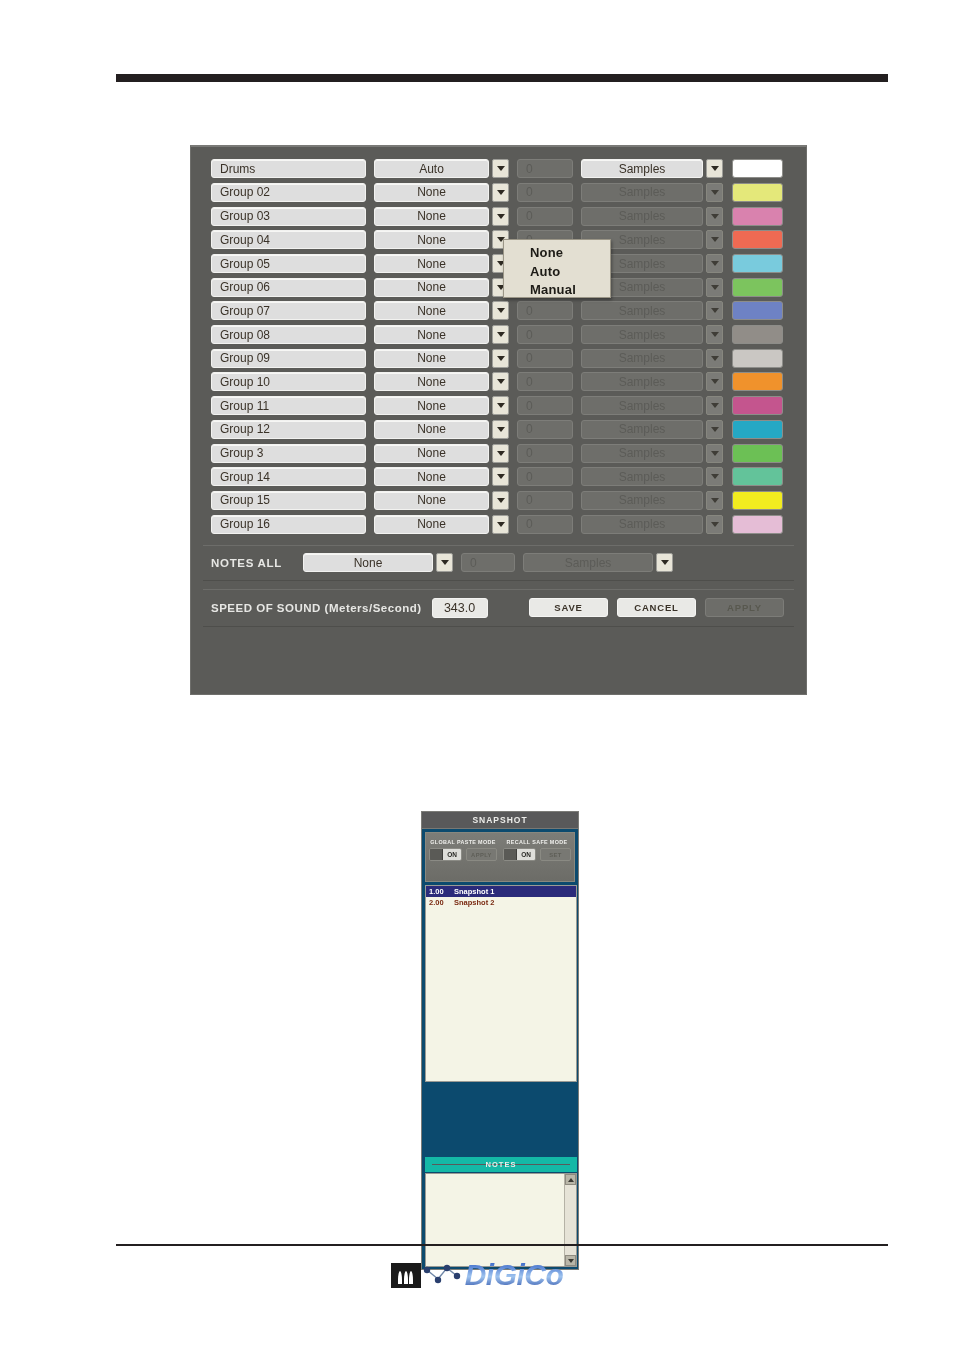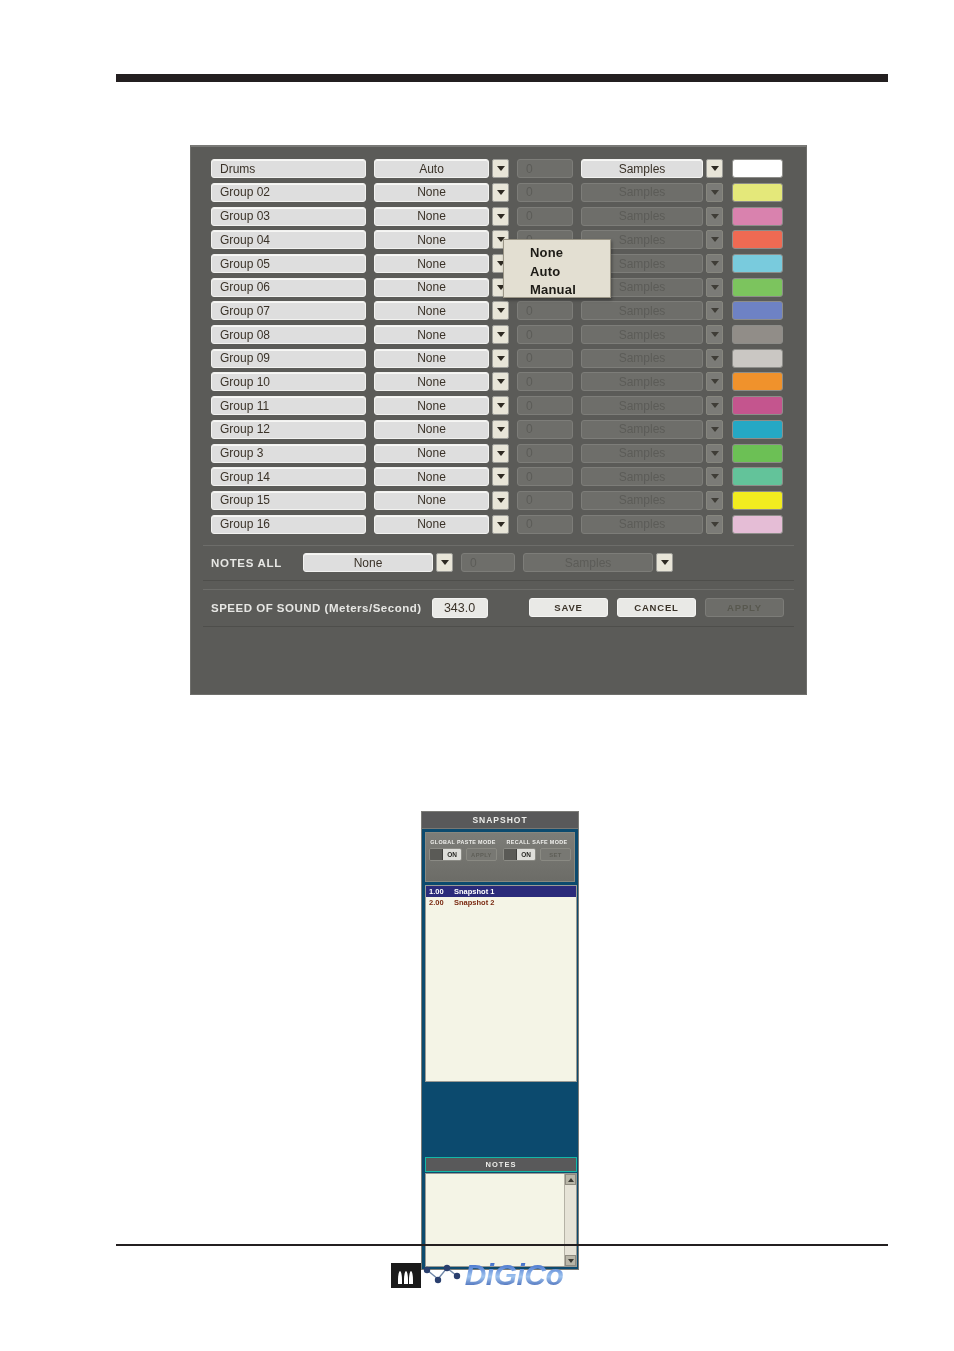--- a/index.html
+++ b/index.html
@@ -251,21 +251,21 @@
   .snap-item.selected { background: #2b2b7a; color: #ffffff; }
   .snap-item.normal { color: #7a2a12; }
   .snap-item.normal .num { color: #7a2a12; }
 
   .notes-title {
     position: absolute; left: 3px; top: 345px;
     width: 152px; height: 15px;
     background: #59595a; color: #ededea;
     font-size: 7.5px; font-weight: bold; letter-spacing: 1px;
     display: flex; align-items: center; justify-content: center;
-    border: 1px solid #14b8a6;
+    border: 7px solid #14b8a6;
   }
   .notes-box {
     position: absolute; left: 3px; top: 361px;
     width: 152px; height: 94px;
     background: #f4f4e6;
     border: 1px solid #9a9a94;
     display: flex;
   }
   .notes-text { flex: 1; }
   .notes-scroll {

